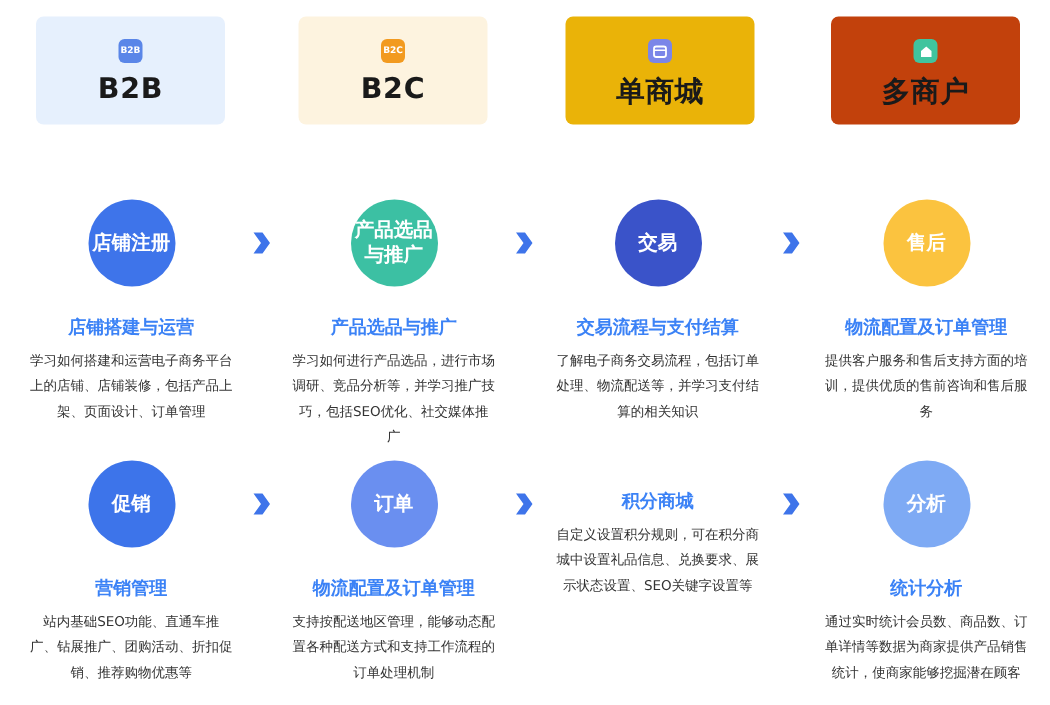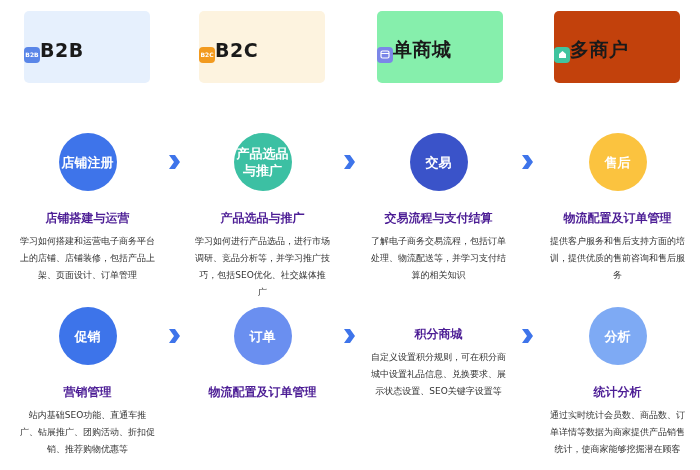--- a/index.html
+++ b/index.html
@@ -3,55 +3,55 @@
 <meta charset="utf-8">
 <style>
   html, body { margin:0; padding:0; }
   body {
     width:700px; height:470px; background:#ffffff; overflow:hidden; position:relative;
     font-family: "DejaVu Sans", "Liberation Sans", sans-serif; color:#222;
   }
   .cards { position:absolute; top:11px; left:0; width:700px; height:72px; }
   .card {
     position:absolute; top:0; width:126px; height:72px; border-radius:5px;
-    display:flex; align-items:center; justify-content:flex-start;
+    display:flex; flex-direction:column; align-items:center; justify-content:flex-start;
   }
   .card .ico {
     margin-top:15px; width:16px; height:16px; border-radius:4px;
     display:flex; align-items:center; justify-content:center;
     color:#fff; font-size:6px; font-weight:bold; line-height:1;
   }
   .card .lbl { margin-top:6px; font-size:19px; font-weight:bold; color:#1a1a1a; letter-spacing:0.5px; }
 
   .step { position:absolute; width:175px; display:flex; flex-direction:column; align-items:center; }
   .circle {
     width:58px; height:58px; border-radius:50%;
     display:flex; align-items:center; justify-content:center; text-align:center;
     color:#fff; font-weight:bold; font-size:13px; line-height:17px;
   }
-  .step .title { margin-top:19px; font-size:12px; font-weight:bold; color:#4c1d95; }
+  .step .title { margin-top:19px; font-size:12px; font-weight:bold; color:#3b82f6; }
   .step .desc {
     margin-top:6px; width:135px; font-size:9px; line-height:17px; color:#333; text-align:center;
   }
   .arrow { position:absolute; width:14px; height:16px; }
   .arrow svg { display:block; }
 </style>
 </head>
 <body>
 
 <div class="cards">
   <div class="card" style="left:24px;background:#e6f0fd;">
     <div class="ico" style="background:#5a86e8;">B2B</div>
     <div class="lbl">B2B</div>
   </div>
   <div class="card" style="left:199px;background:#fdf3df;">
     <div class="ico" style="background:#f29a1f;">B2C</div>
     <div class="lbl">B2C</div>
   </div>
-  <div class="card" style="left:377px;background:#86efac;">
+  <div class="card" style="left:377px;background:#eab308;">
     <div class="ico" style="background:#7b86e8;">
       <svg width="10" height="9" viewBox="0 0 10 9">
           <rect x="1" y="1" width="8" height="7" rx="1.5" fill="none" stroke="#fff" stroke-width="1.2"></rect>
           <line x1="1" y1="3.5" x2="9" y2="3.5" stroke="#fff" stroke-width="1"></line>
         </svg>
     </div>
     <div class="lbl">单商城</div>
   </div>
   <div class="card" style="left:554px;background:#c2410c;">
     <div class="ico" style="background:#3fc49e;">
@@ -105,20 +105,21 @@
   <div class="desc">站内基础SEO功能、直通车推广、钻展推广、团购活动、折扣促销、推荐购物优惠等</div>
 </div>
 <div class="arrow" style="left:167px;top:328px;">
   <svg width="14" height="16" viewBox="0 0 14 16">
       <path d="M2 1 L8 1 L13 8 L8 15 L2 15 L7 8 Z" fill="#3e74ea"></path>
     </svg>
 </div>
 <div class="step" style="left:175px;top:307px;">
   <div class="circle" style="background:#6a8ff0;">订单</div>
   <div class="title">物流配置及订单管理</div>
+  <div class="desc">支持按配送地区管理，能够动态配置各种配送方式和支持工作流程的订单处理机制</div>
 </div>
 <div class="arrow" style="left:342px;top:328px;">
   <svg width="14" height="16" viewBox="0 0 14 16">
       <path d="M2 1 L8 1 L13 8 L8 15 L2 15 L7 8 Z" fill="#3e74ea"></path>
     </svg>
 </div>
 <div class="step" style="left:351px;top:307px;">
   <div class="title">积分商城</div>
   <div class="desc">自定义设置积分规则，可在积分商城中设置礼品信息、兑换要求、展示状态设置、SEO关键字设置等</div>
 </div>

